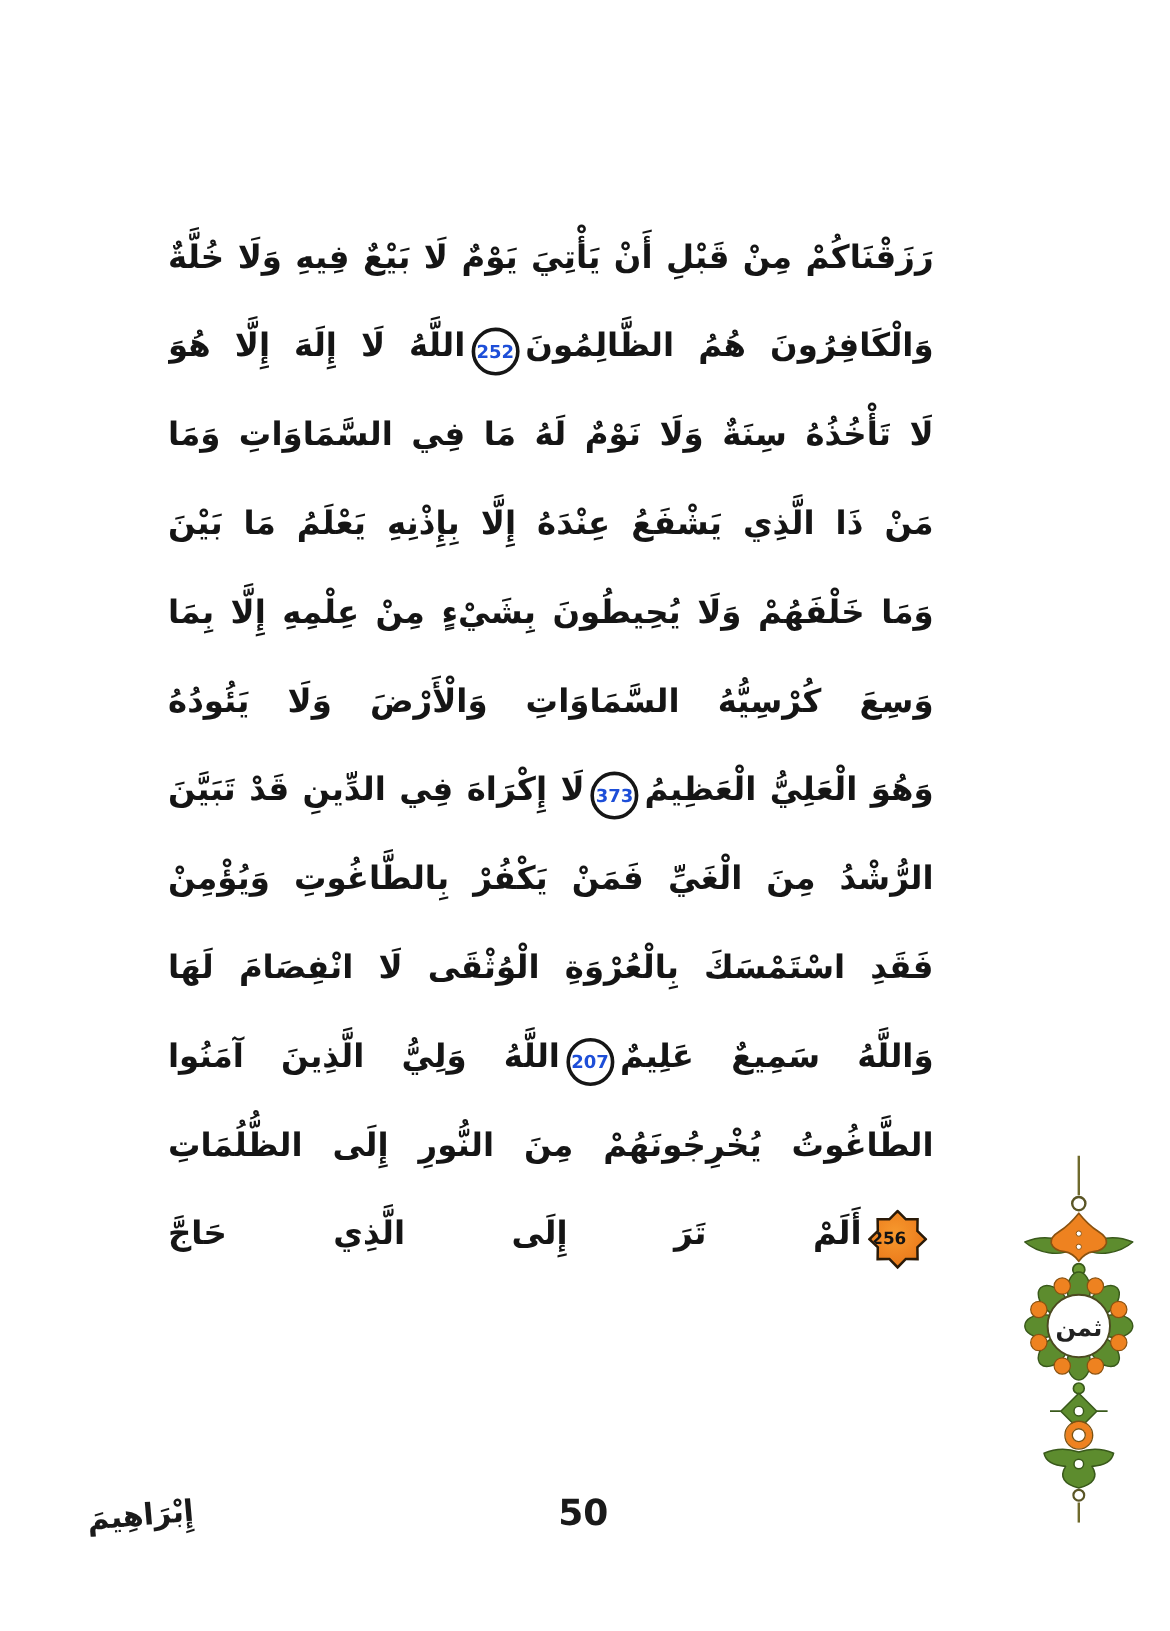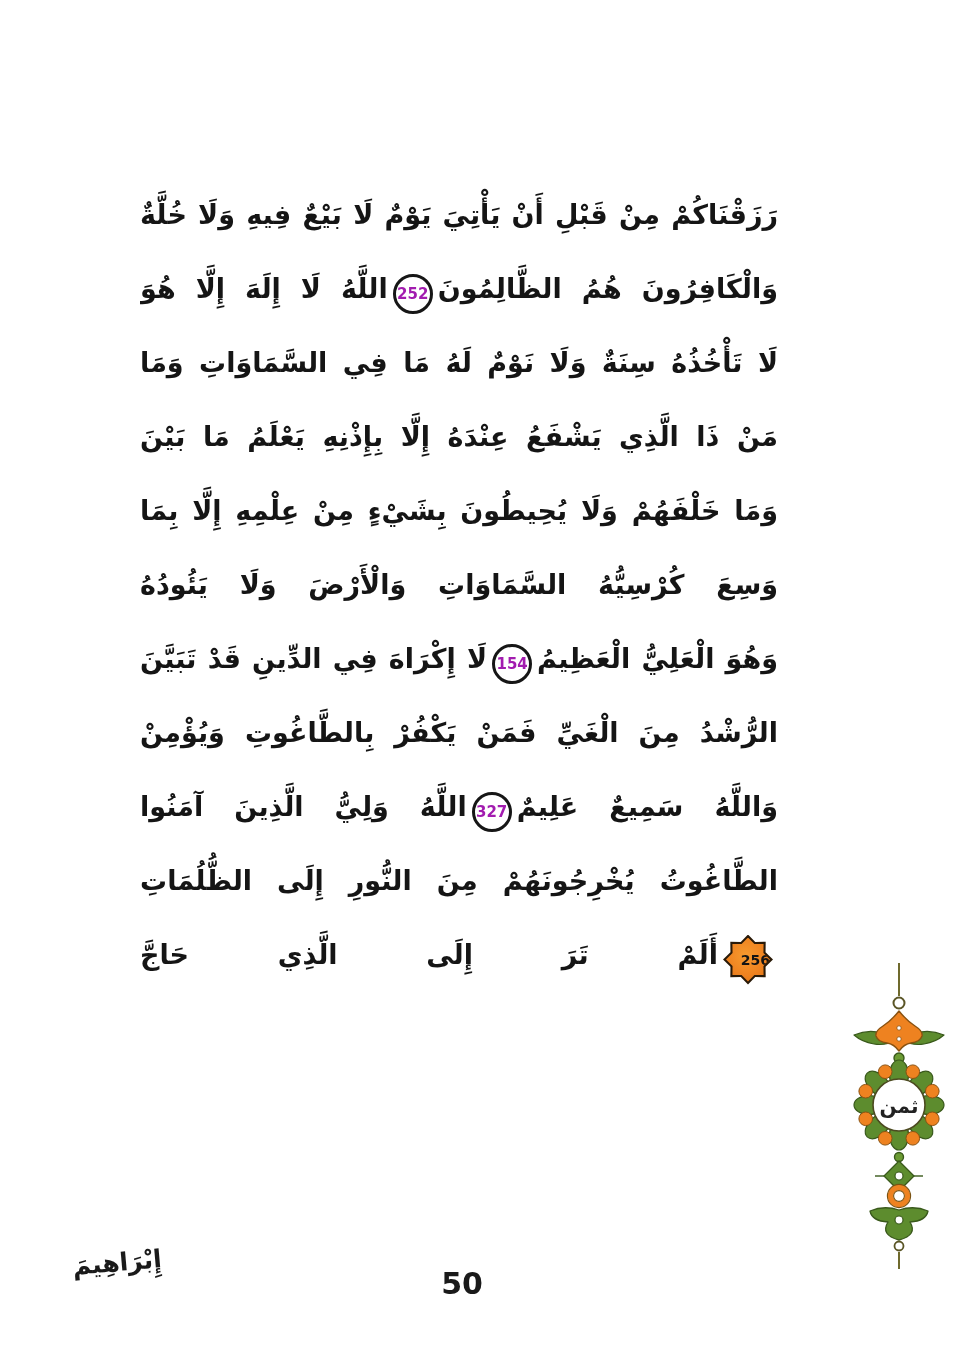--- a/index.html
+++ b/index.html
@@ -47,43 +47,43 @@
     margin:0 5px;
     direction:ltr;
     font-weight:bold;
   }
   .ayah-circle{
     width:40px;height:40px;
     border:3px solid #161616;
     border-radius:50%;
     background:#ffffff;
     font-size:15px;
-    color:#a21caf;
+    color:#1d4ed8;
     box-sizing:border-box;
   }
   .star-outer{
     width:50px;height:50px;
     background:#2a1a08;
     clip-path:polygon(100% 50%,85.1% 64.5%,85.4% 85.4%,64.5% 85.1%,50% 100%,35.5% 85.1%,14.6% 85.4%,14.9% 64.5%,0% 50%,14.9% 35.5%,14.6% 14.6%,35.5% 14.9%,50% 0%,64.5% 14.9%,85.4% 14.6%,85.1% 35.5%);
     align-items:center;justify-content:center;
   }
   .star-inner{
     width:44px;height:44px;
     background:radial-gradient(circle at 45% 40%, #f79a2e 0%, var(--orange) 55%, #d96f12 100%);
     clip-path:polygon(100% 50%,85.1% 64.5%,85.4% 85.4%,64.5% 85.1%,50% 100%,35.5% 85.1%,14.6% 85.4%,14.9% 64.5%,0% 50%,14.9% 35.5%,14.6% 14.6%,35.5% 14.9%,50% 0%,64.5% 14.9%,85.4% 14.6%,85.1% 35.5%);
-    display:flex;align-items:center;justify-content:flex-end;
+    display:flex;align-items:center;justify-content:flex-start;
   }
   .star-num{
     font-size:14px;font-weight:bold;color:#141414;direction:ltr;
   }
   .page-number{
     position:absolute;
-    left:412px;top:1244px;width:100px;
+    left:436px;top:1244px;width:100px;
     text-align:center;
-    font-size:30px;font-weight:bold;color:#1a1a1a;margin-top:22px;
+    font-size:30px;font-weight:bold;color:#1a1a1a;
   }
   .catchword{
     position:absolute;
     left:62px;top:1248px;width:110px;
     text-align:center;
     direction:rtl;
     font-size:25px;font-weight:bold;color:#1a1a1a;
     transform:rotate(-5deg);
   }
   .ornament{
@@ -96,23 +96,24 @@
 
 <div class="page">
 
   <div class="text-block">
       <div class="qline"><span class="qtext">رَزَقْنَاكُمْ مِنْ قَبْلِ أَنْ يَأْتِيَ يَوْمٌ لَا بَيْعٌ فِيهِ وَلَا خُلَّةٌ وَلَا شَفَاعَةٌ</span></div>
       <div class="qline"><span class="qtext">وَالْكَافِرُونَ هُمُ الظَّالِمُونَ</span><span class="ayah-marker ayah-circle">252</span><span class="qtext">اللَّهُ لَا إِلَهَ إِلَّا هُوَ الْحَيُّ الْقَيُّومُ</span></div>
       <div class="qline"><span class="qtext">لَا تَأْخُذُهُ سِنَةٌ وَلَا نَوْمٌ لَهُ مَا فِي السَّمَاوَاتِ وَمَا فِي الْأَرْضِ</span></div>
       <div class="qline"><span class="qtext">مَنْ ذَا الَّذِي يَشْفَعُ عِنْدَهُ إِلَّا بِإِذْنِهِ يَعْلَمُ مَا بَيْنَ أَيْدِيهِمْ</span></div>
       <div class="qline"><span class="qtext">وَمَا خَلْفَهُمْ وَلَا يُحِيطُونَ بِشَيْءٍ مِنْ عِلْمِهِ إِلَّا بِمَا شَاءَ</span></div>
       <div class="qline"><span class="qtext">وَسِعَ كُرْسِيُّهُ السَّمَاوَاتِ وَالْأَرْضَ وَلَا يَئُودُهُ حِفْظُهُمَا</span></div>
-      <div class="qline"><span class="qtext">وَهُوَ الْعَلِيُّ الْعَظِيمُ</span><span class="ayah-marker ayah-circle">154</span><span class="qtext">لَا إِكْرَاهَ فِي الدِّينِ قَدْ تَبَيَّنَ</span></div>
+      <div class="qline"><span class="qtext">وَهُوَ الْعَلِيُّ الْعَظِيمُ</span><span class="ayah-marker ayah-circle">373</span><span class="qtext">لَا إِكْرَاهَ فِي الدِّينِ قَدْ تَبَيَّنَ</span></div>
       <div class="qline"><span class="qtext">الرُّشْدُ مِنَ الْغَيِّ فَمَنْ يَكْفُرْ بِالطَّاغُوتِ وَيُؤْمِنْ بِاللَّهِ</span></div>
-      <div class="qline"><span class="qtext">وَاللَّهُ سَمِيعٌ عَلِيمٌ</span><span class="ayah-marker ayah-circle">327</span><span class="qtext">اللَّهُ وَلِيُّ الَّذِينَ آمَنُوا يُخْرِجُهُمْ</span></div>
+      <div class="qline"><span class="qtext">فَقَدِ اسْتَمْسَكَ بِالْعُرْوَةِ الْوُثْقَى لَا انْفِصَامَ لَهَا</span></div>
+      <div class="qline"><span class="qtext">وَاللَّهُ سَمِيعٌ عَلِيمٌ</span><span class="ayah-marker ayah-circle">207</span><span class="qtext">اللَّهُ وَلِيُّ الَّذِينَ آمَنُوا يُخْرِجُهُمْ</span></div>
       <div class="qline"><span class="qtext">الطَّاغُوتُ يُخْرِجُونَهُمْ مِنَ النُّورِ إِلَى الظُّلُمَاتِ أُولَئِكَ</span></div>
       <div class="qline"><span class="ayah-marker star-outer">
           <span class="star-inner">
             <span class="star-num">256</span>
           </span>
         </span><span class="qtext">أَلَمْ تَرَ إِلَى الَّذِي حَاجَّ</span></div>
     </div>
 
   <div class="page-number">50</div>
 

